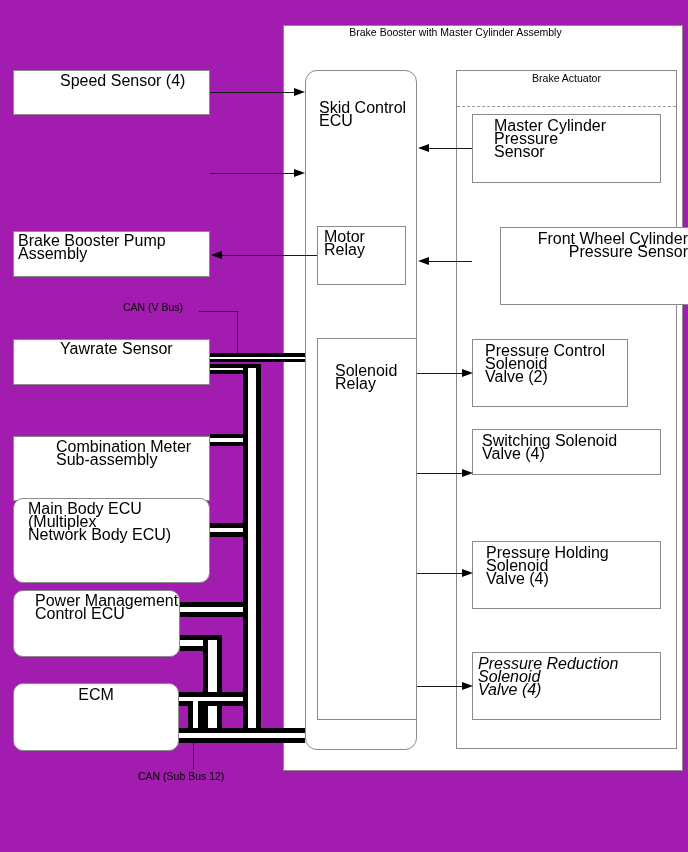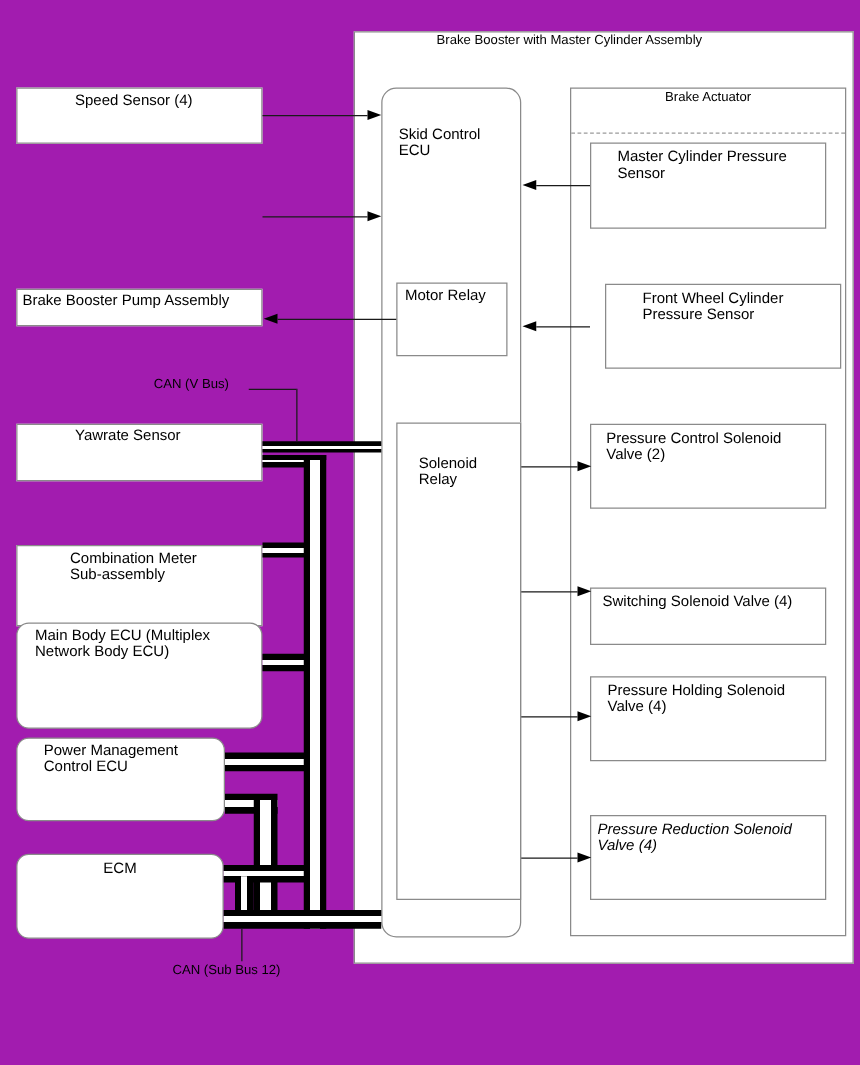--- a/index.html
+++ b/index.html
@@ -1,19 +1,19 @@
 <!DOCTYPE html>
 <html><head>
 <meta charset="utf-8">
 <style>
   html,body{margin:0;padding:0;background:#ffffff;}
   #stage{position:relative;width:688px;height:852px;background:#a21caf;
          font-family:"Liberation Sans",sans-serif;overflow:hidden;}
   .box{position:absolute;border:1px solid #8a8a8a;background:#ffffff;box-sizing:border-box;
-       font-size:12px;line-height:13px;color:#000;white-space:pre-line;}
+       font-size:16px;line-height:13px;color:#000;white-space:pre-line;}
   .rnd{border-radius:10px;}
   .t{position:absolute;font-size:10.5px;line-height:13px;color:#000;white-space:pre;}
   .ctr{text-align:center;}
   .bus{position:absolute;}
   .ln{position:absolute;background:#1a1a1a;}
   .ar{position:absolute;width:0;height:0;border-top:4px solid transparent;border-bottom:4px solid transparent;}
   .ar.r{border-left:11px solid #000;}
   .ar.l{border-right:11px solid #000;}
   .dash{position:absolute;border-top:1px dashed #9a9a9a;}
 </style>
@@ -29,37 +29,37 @@
   <div class="t ctr" style="left:456px;top:72px;width:221px;">Brake Actuator</div>
   <div class="dash" style="left:457px;top:106px;width:219px;"></div>
 
   <div class="box" style="left:305px;top:70px;width:112px;height:680px;border-radius:12px;padding:30px 0 0 13px;">Skid Control
 ECU</div>
   <div class="box" style="left:317px;top:226px;width:89px;height:59px;padding:3px 0 0 6px;">Motor Relay</div>
   <div class="box" style="left:317px;top:338px;width:100px;height:382px;padding:25px 0 0 17px;">Solenoid
 Relay</div>
 
   <div class="box" style="left:13px;top:70px;width:197px;height:45px;padding:3px 0 0 46px;">Speed Sensor (4)</div>
-  <div class="box" style="left:13px;top:231px;width:197px;height:30px;padding:2px 0 0 4px;">Brake Booster Pump Assembly</div>
+  <div class="box" style="left:13px;top:231px;width:197px;height:46px;padding:2px 0 0 4px;">Brake Booster Pump Assembly</div>
   <div class="box" style="left:13px;top:339px;width:197px;height:46px;padding:2px 0 0 46px;">Yawrate Sensor</div>
   <div class="box" style="left:13px;top:408px;width:197px;height:65px;padding:3px 0 0 42px;margin-top:28px;">Combination Meter
 Sub-assembly</div>
   <div class="box rnd" style="left:13px;top:498px;width:197px;height:85px;padding:3px 0 0 14px;">Main Body ECU (Multiplex
 Network Body ECU)</div>
   <div class="box rnd" style="left:13px;top:590px;width:167px;height:67px;padding:3px 0 0 21px;">Power Management
 Control ECU</div>
   <div class="box" style="left:472px;top:114px;width:189px;height:69px;padding:4px 0 0 21px;">Master Cylinder Pressure
 Sensor</div>
 
   <div class="box rnd ctr" style="left:13px;top:683px;width:166px;height:68px;padding:4px 0 0 0;">ECM</div>
-  <div class="box" style="left:484px;top:227px;width:189px;height:68px;padding:4px 0 0 29px;">Front Wheel Cylinder
+  <div class="box" style="left:500px;top:227px;width:189px;height:78px;padding:4px 0 0 29px;text-align:right;">Front Wheel Cylinder
 Pressure Sensor</div>
-  <div class="box" style="left:472px;top:339px;width:189px;height:68px;padding:4px 0 0 12px;">Pressure Control Solenoid
+  <div class="box" style="left:472px;top:339px;width:156px;height:68px;padding:4px 0 0 12px;">Pressure Control Solenoid
 Valve (2)</div>
-  <div class="box" style="left:472px;top:470px;width:189px;height:46px;padding:4px 0 0 9px;">Switching Solenoid Valve (4)</div>
+  <div class="box" style="left:472px;top:429px;width:189px;height:46px;padding:4px 0 0 9px;">Switching Solenoid Valve (4)</div>
   <div class="box" style="left:472px;top:541px;width:189px;height:68px;padding:4px 0 0 13px;">Pressure Holding Solenoid
 Valve (4)</div>
   <div class="box" style="left:472px;top:652px;width:189px;height:68px;padding:4px 0 0 5px;font-style:italic;">Pressure Reduction Solenoid
 Valve (4)</div>
 
   <div class="bus" style="left:210px;top:434px;width:36px;height:12px;background:linear-gradient(to bottom,#000 0 4px,#fff 4px 8px,#000 8px 12px);"></div>
   <div class="bus" style="left:210px;top:523px;width:36px;height:14px;background:linear-gradient(to bottom,#000 0 5px,#fff 5px 9px,#000 9px 14px);"></div>
   <div class="bus" style="left:180px;top:602px;width:66px;height:15px;background:linear-gradient(to bottom,#000 0 5px,#fff 5px 10px,#000 10px 15px);"></div>
   <div class="bus" style="left:180px;top:635px;width:42px;height:16px;background:linear-gradient(to bottom,#000 0 5px,#fff 5px 11px,#000 11px 16px);"></div>
   <div class="bus" style="left:203px;top:640px;width:19px;height:98px;background:linear-gradient(to right,#000 0 5px,#fff 5px 14px,#000 14px 19px);"></div>

